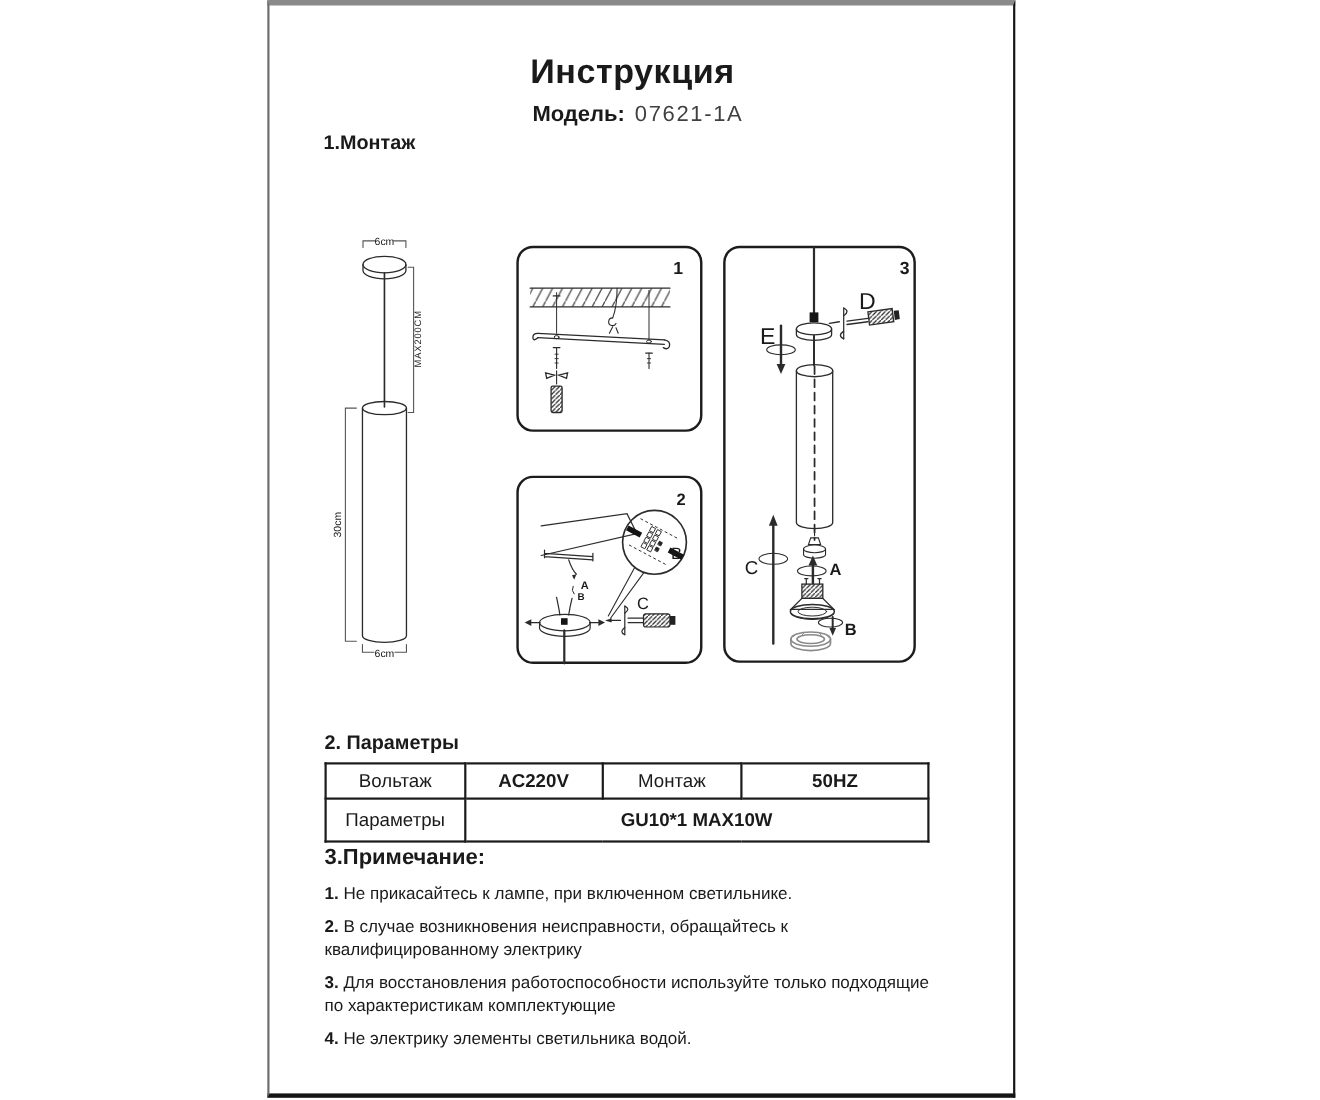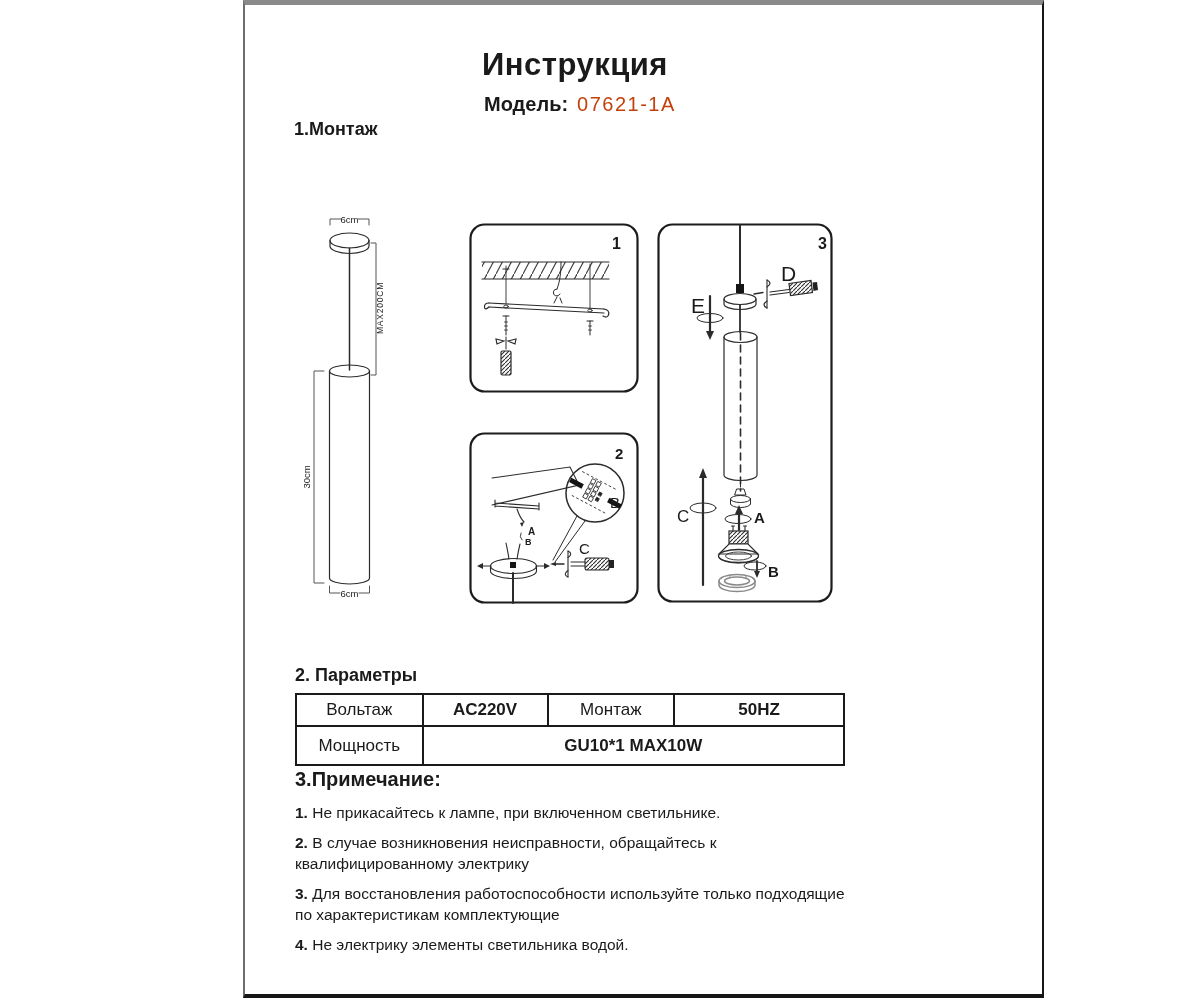--- a/index.html
+++ b/index.html
@@ -1,23 +1,23 @@
 <!DOCTYPE html>
 <html><head>
 <meta charset="utf-8">
 <style>
   html,body{margin:0;padding:0;background:#ffffff;}
   body{width:1200px;height:1000px;position:relative;font-family:"Liberation Sans",sans-serif;color:#1a1a1a;overflow:hidden;}
-  .page{position:absolute;left:243px;top:0;width:801px;height:998px;box-sizing:border-box;background:#fff;
+  .page{position:absolute;left:243px;top:0;width:680px;height:998px;box-sizing:border-box;background:#fff;
         border-top:5px solid #8a8a8a;border-left:2px solid #6e6e6e;border-right:2px solid #161616;border-bottom:4px solid #161616;}
   .abs{position:absolute;}
   .title{left:237px;top:42px;font-size:31px;font-weight:bold;letter-spacing:0.5px;white-space:nowrap;}
   .model-line{left:239px;top:88px;font-size:20px;white-space:nowrap;}
   .model-line .lbl{font-weight:bold;}
-  .model-line .val{font-weight:normal;letter-spacing:1.5px;color:#c2410c;margin-left:9px;}
+  .model-line .val{font-weight:normal;letter-spacing:1.5px;color:#404040;margin-left:9px;}
   .h-montage{left:49px;top:114px;font-size:18px;font-weight:bold;}
   .h-params{left:50px;top:660px;font-size:18px;font-weight:bold;}
   .h-notes{left:50px;top:763px;font-size:20px;font-weight:bold;}
   table.params{position:absolute;left:50px;top:688px;width:550px;border-collapse:collapse;table-layout:fixed;padding-left:24px;}
   table.params td{border:2px solid #1a1a1a;text-align:center;vertical-align:middle;font-size:17px;padding:0;}
   table.params tr.r1 td{height:30px;}
   table.params tr.r2 td{height:37px;}
   td.bold{font-weight:bold;}
   td.big{font-size:19px;}
   .notes{left:50px;top:797px;width:564px;font-size:15.5px;line-height:21.5px;}
@@ -251,21 +251,21 @@
         <col style="width:31%">
       </colgroup>
     <tbody>
         <tr class="r1">
       <td>Вольтаж</td>
       <td class="bold">AC220V</td>
       <td>Монтаж</td>
       <td class="bold">50HZ</td>
     </tr>
     <tr class="r2">
-      <td class="big">Мощность</td>
+      <td class="big">Параметры</td>
       <td class="bold" colspan="3">GU10*1 MAX10W</td>
     </tr>
   </tbody>
     </table>
 
   <div class="abs h-notes">3.Примечание:</div>
 
   <div class="abs notes">
     <p><b>1.</b><span> Не прикасайтесь к лампе, при включенном светильнике.</span></p>
     <p><b>2.</b><span> В случае возникновения неисправности, обращайтесь к квалифицированному электрику</span></p>

